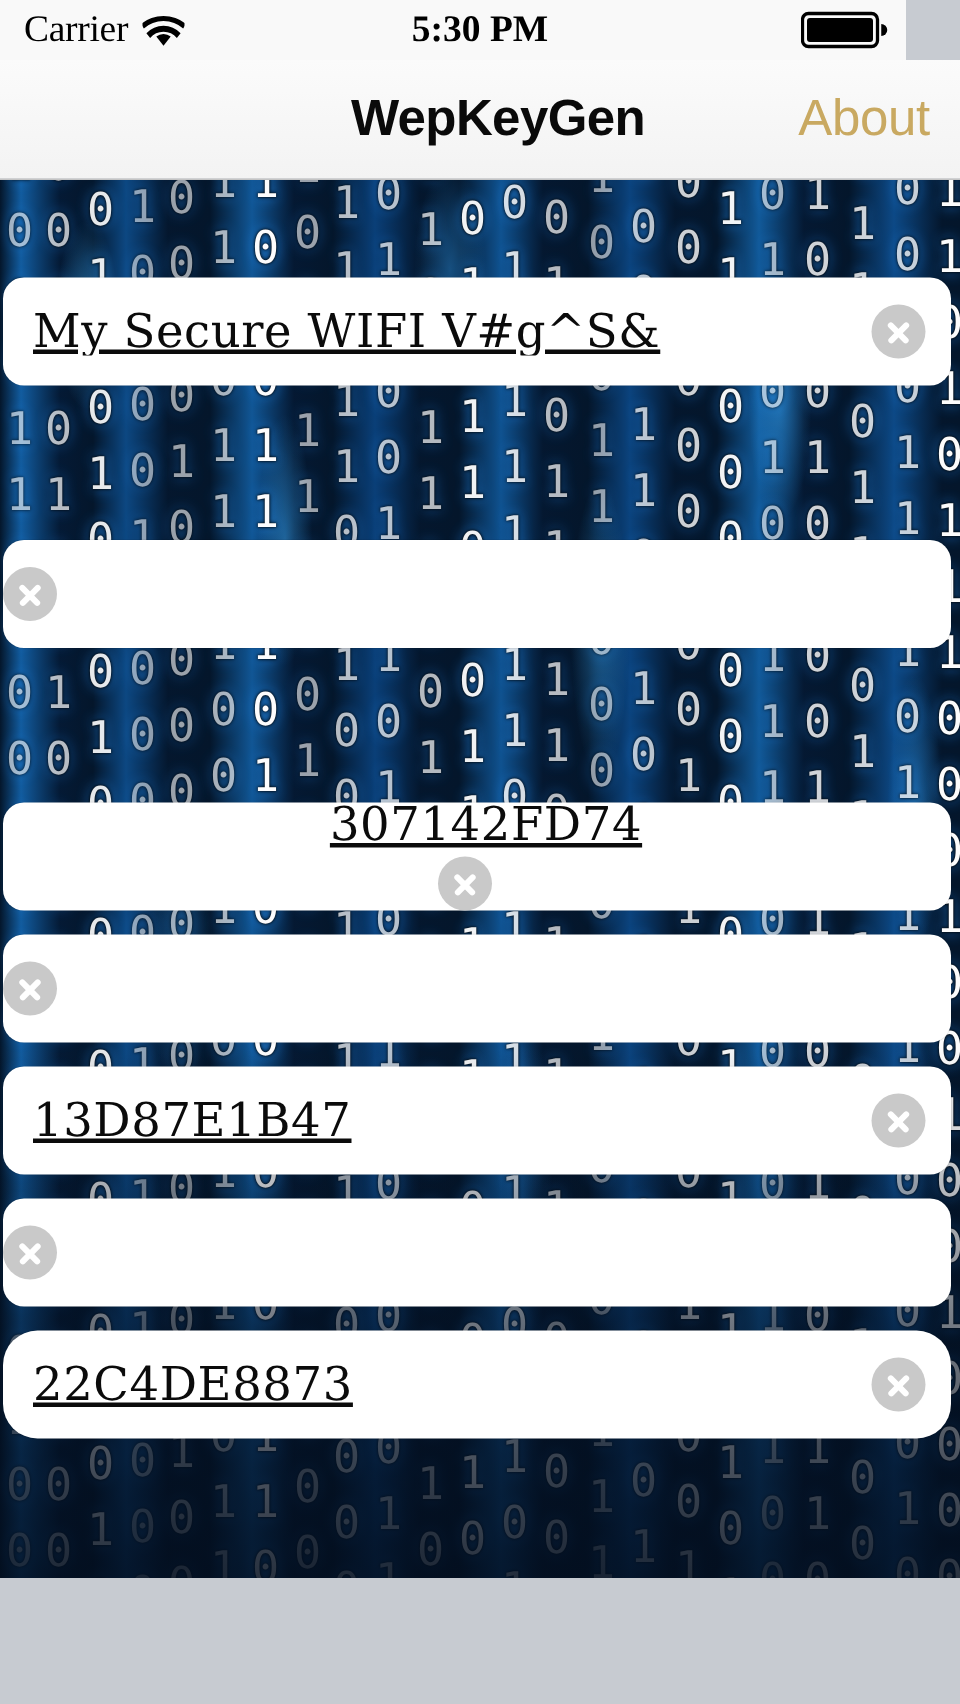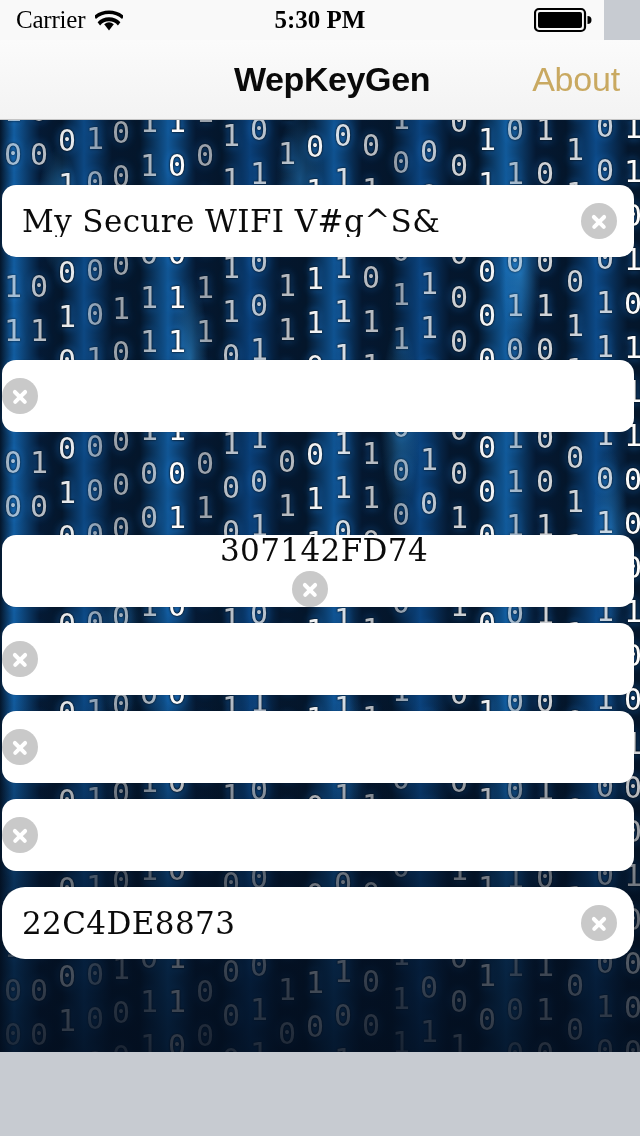--- a/index.html
+++ b/index.html
@@ -144,20 +144,21 @@
   .field-value {
     flex:1;
     padding-left:20px; padding-right:8px;
     font-family:"DejaVu Serif", serif;
     font-size:31px;
     color:#0b0b0b;
     letter-spacing:0.4px;
     white-space:nowrap;
     overflow:hidden;
     line-height:1;
+    text-decoration:underline;
   }
   .clear-btn {
     width:36px; height:36px; min-width:36px;
     margin-right:17px;
     border-radius:50%;
     background:#c9c9c9;
     position:relative;
     cursor:pointer;
   }
   .clear-btn::before, .clear-btn::after {
@@ -791,20 +792,21 @@
           <div class="clear-btn"></div>
         </div>
         <div class="field" style="top: 415px; flex-direction: column;">
           <div class="field-value">307142FD74</div>
           <div class="clear-btn"></div>
         </div>
         <div class="field" style="top: 503px;">
           <div class="clear-btn"></div>
         </div>
         <div class="field" style="top: 591px;">
+          <div class="field-value">13D87E1B47</div>
           <div class="clear-btn"></div>
         </div>
         <div class="field" style="top: 679px;">
           <div class="clear-btn"></div>
         </div>
         <div class="field" style="top: 767px; border-radius: 23px;">
           <div class="field-value">22C4DE8873</div>
           <div class="clear-btn"></div>
         </div>
       </div>

